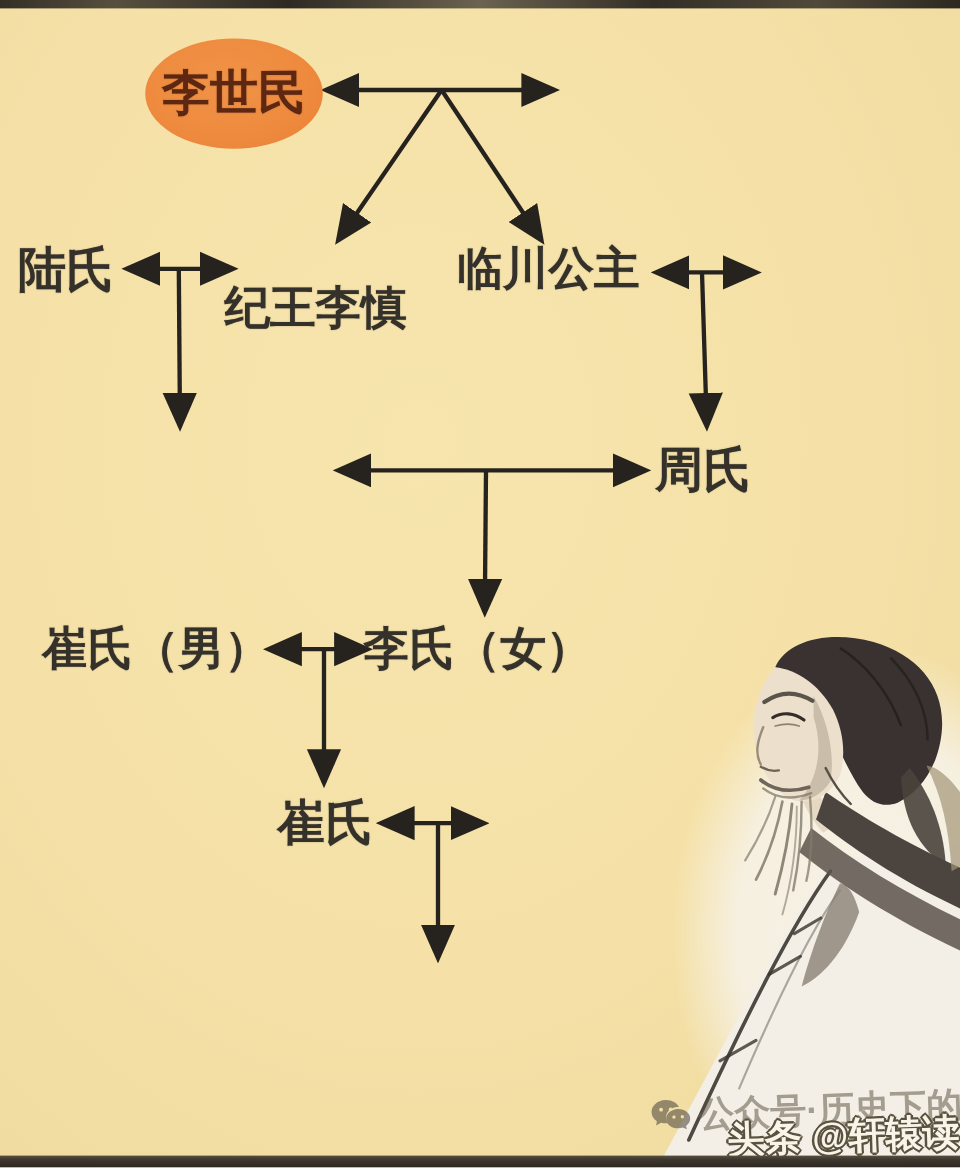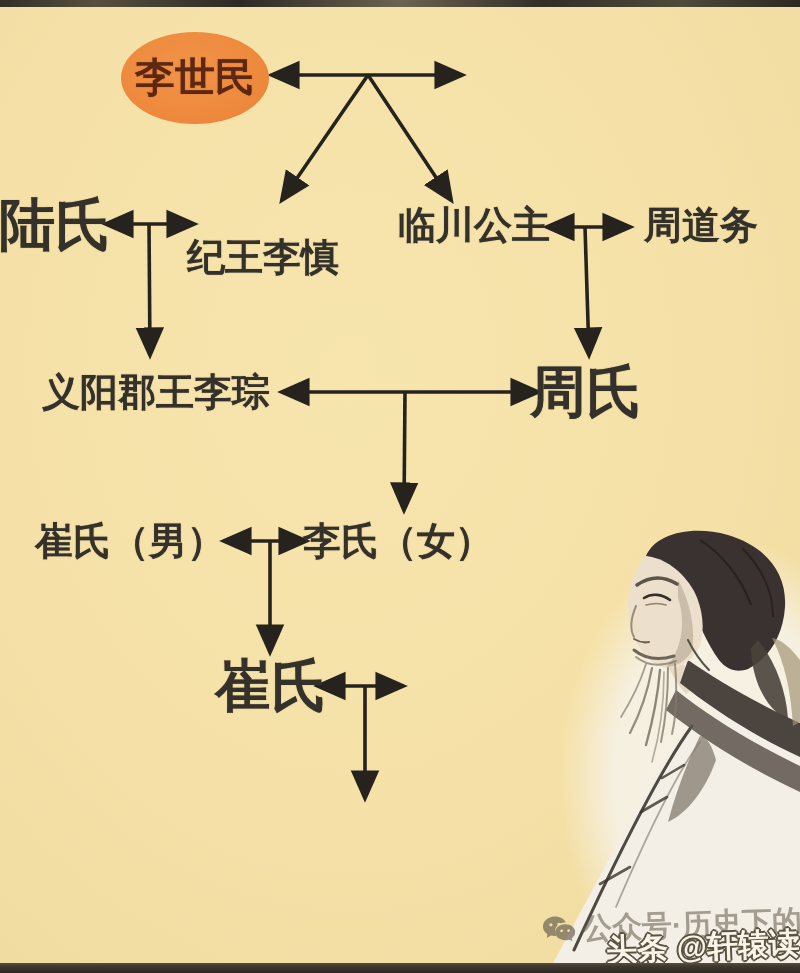--- a/index.html
+++ b/index.html
@@ -13,21 +13,21 @@
     position:absolute;left:0;top:0;width:800px;height:7px;
     background:linear-gradient(90deg,#332e26 0%,#57503f 12%,#2e2a23 30%,#6b6350 50%,#332e26 68%,#504a3a 85%,#2c2820 100%);
   }
   .bottombar{
     position:absolute;left:0;bottom:0;width:800px;height:10px;
     background:linear-gradient(0deg,#2b2720 0%,#3f3930 70%,#57503f 100%);
   }
   .lyr{position:absolute;left:0;top:0;}
   .node{
     position:absolute;transform:translate(-50%,-50%);
-    font-size:56px;font-weight:700;color:#34302a;white-space:nowrap;
+    font-size:40px;font-weight:700;color:#34302a;white-space:nowrap;
     text-shadow:0 0 1px rgba(52,48,42,.55);
     letter-spacing:0px;line-height:1;
   }
   .node.small{font-size:38px;}
   .ellipse{
     position:absolute;display:flex;align-items:center;justify-content:center;
     background:radial-gradient(ellipse at 45% 40%, #f09347 0%, #ee8a3e 60%, #e67f34 100%);
     border-radius:50%;
   }
   .ellipse .etext{
@@ -128,24 +128,22 @@
       <line x1="365" y1="686" x2="365" y2="798" marker-end="url(#ah)"></line>
     </g>
   </svg>
 
   <div class="ellipse" style="left:121px;top:32px;width:148px;height:92px;">
     <span class="etext">李世民</span>
   </div>
 
   <div class="node" style="left:55px;top:225px;">陆氏</div>
   <div class="node small" style="left:263px;top:225px;margin-top:32px;">纪王李慎</div>
-  <div class="node small" style="left:474px;top:225px;">临川公主</div>
-  <div class="node small" style="left:701px;top:225px;">周道务</div>
+  <div class="node small" style="left:457px;top:225px;">临川公主</div>
 
-  <div class="node small" style="left:156px;top:392px;">义阳郡王李琮</div>
   <div class="node small" style="left:130px;top:541px;">崔氏（男）</div>
 
   <div class="node" style="left:586px;top:392px;">周氏</div>
   <div class="node small" style="left:398px;top:541px;">李氏（女）</div>
 
   <div class="node" style="left:271px;top:686px;">崔氏</div>
 
 
   <div class="wm-gray">
     <svg width="34" height="30" viewBox="0 0 34 30" aria-hidden="true">

